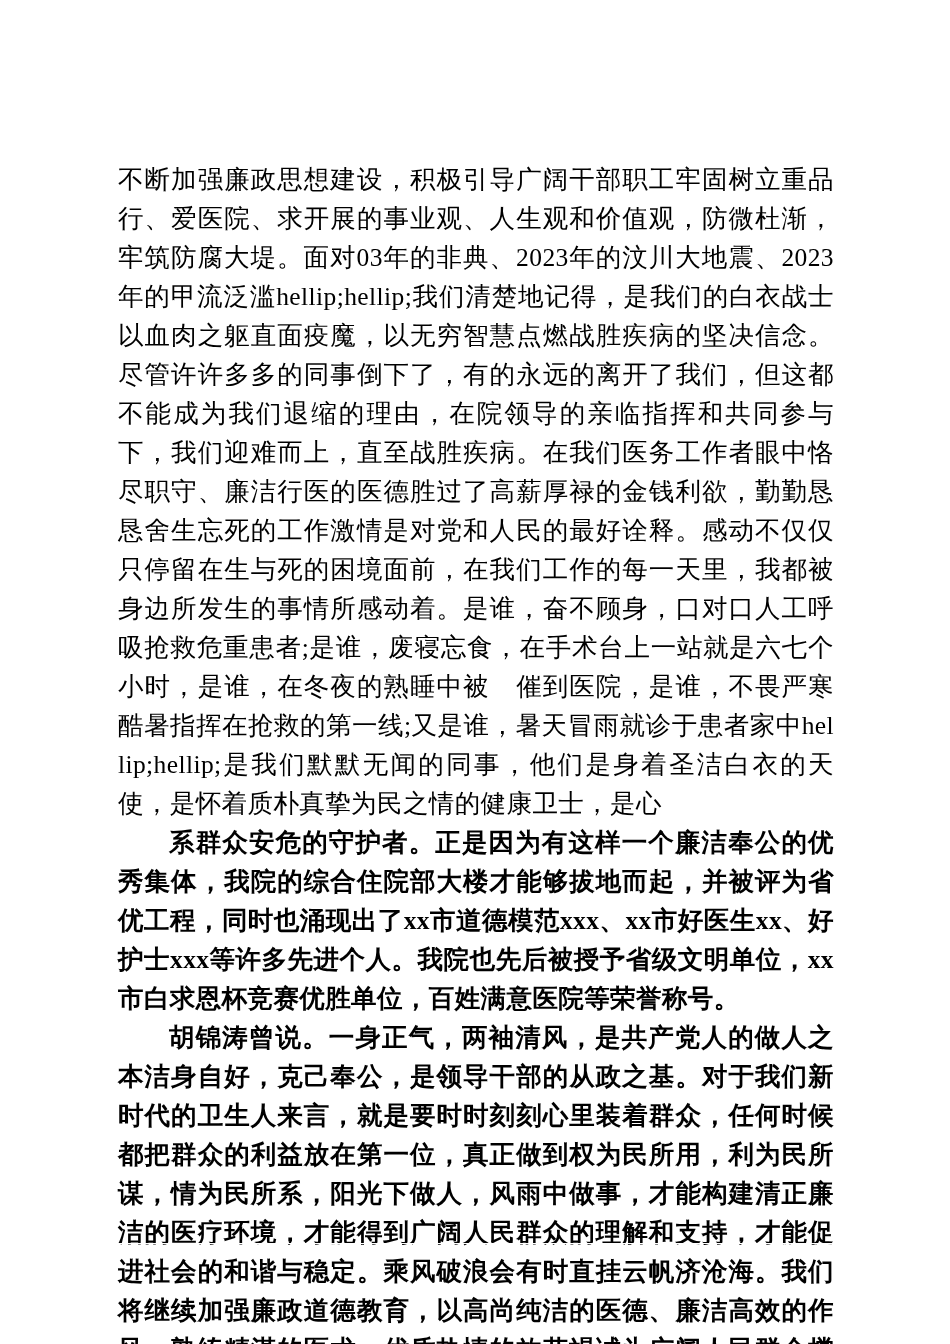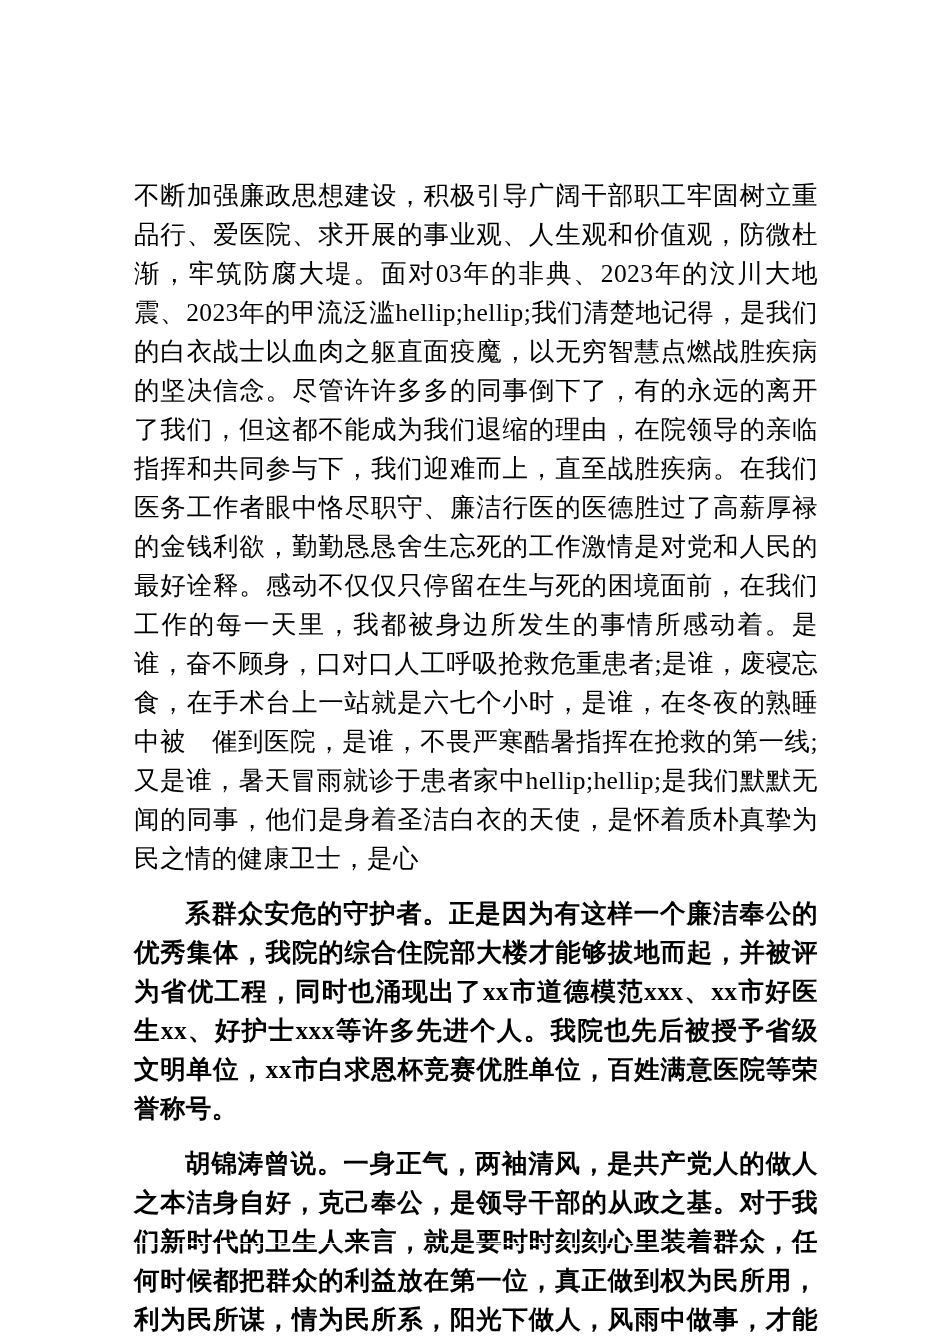--- a/index.html
+++ b/index.html
@@ -28,21 +28,21 @@
     left: 118px;
     top: 160px;
     width: 716px;
   }
   .para {
     font-size: 25.5px;
     line-height: 39px;
     letter-spacing: 0.4px;
     text-align: justify;
     text-justify: inter-ideograph;
-    margin: 16px;
+    margin: 0;
     word-break: break-all;
   }
   .para + .para {
     margin-top: 0;
   }
   .indent {
     text-indent: 2em;
     font-weight: bold;
   }
   .footer {

